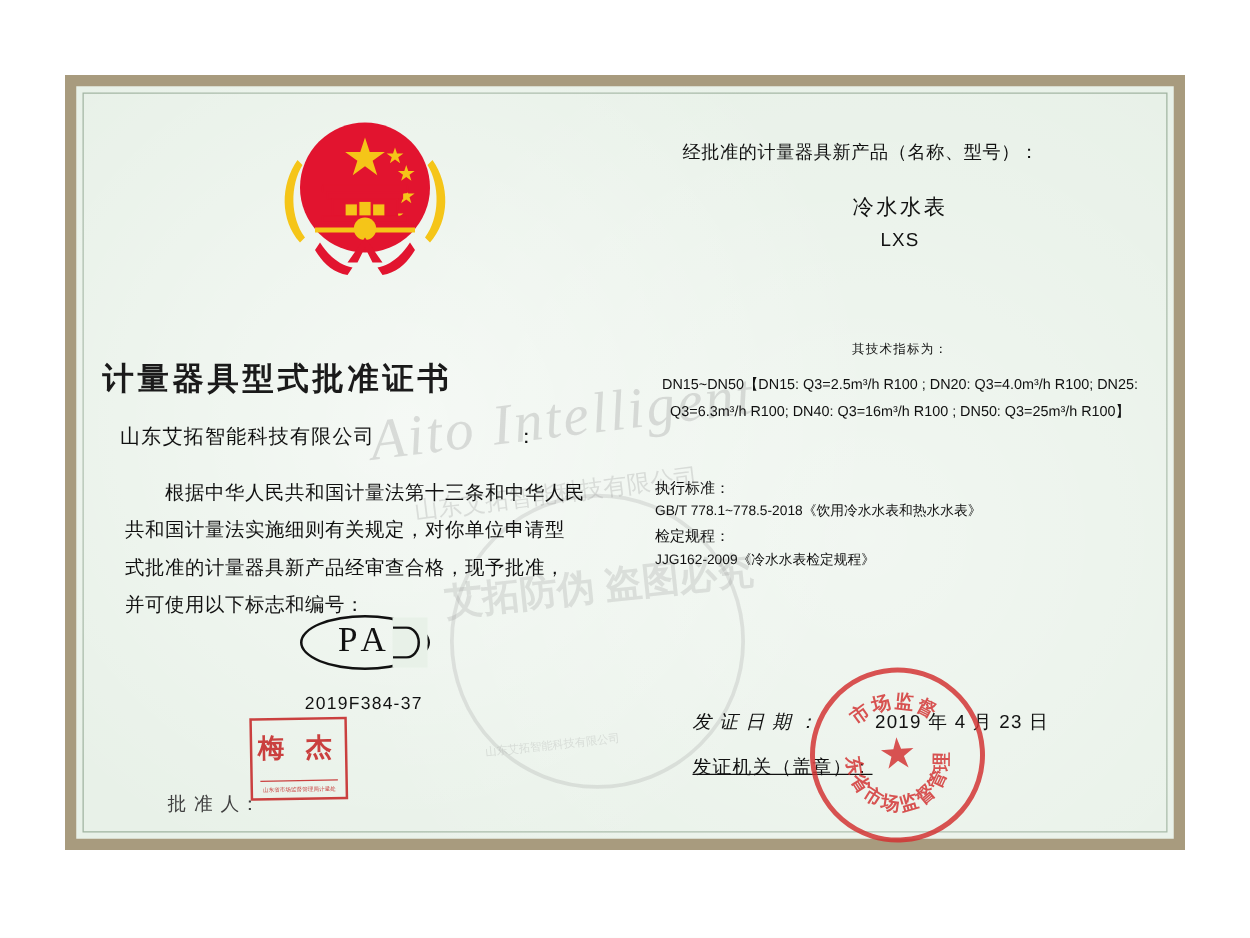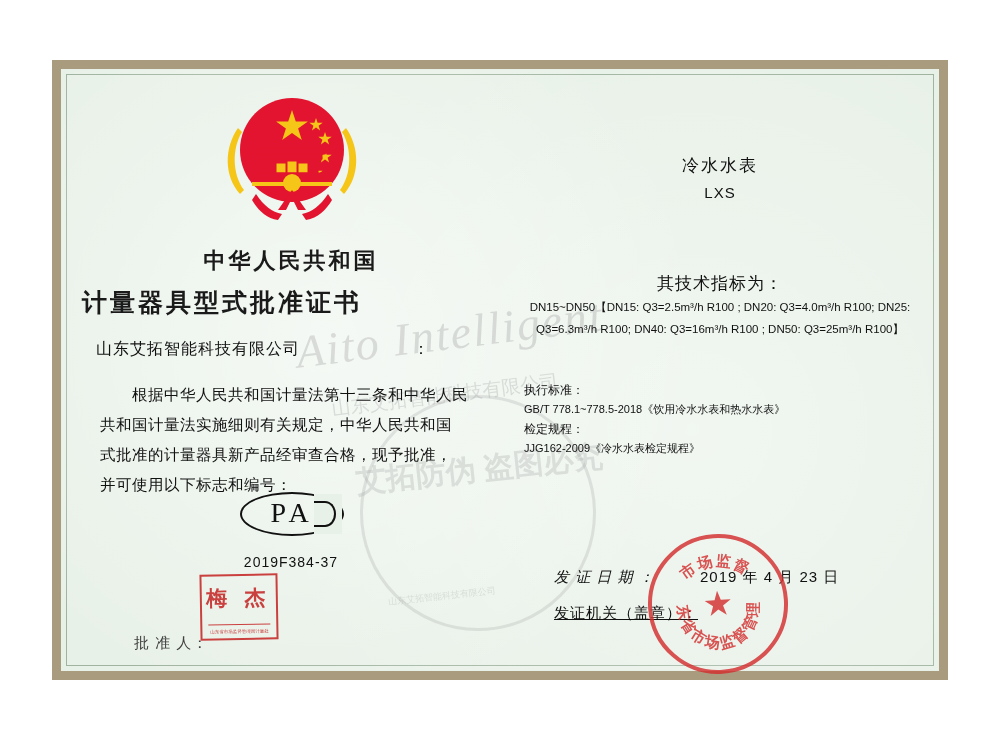--- a/index.html
+++ b/index.html
@@ -296,21 +296,21 @@
     font-size: 15px;
     letter-spacing: 1px;
     color: #111;
   }
 
   #tech-label {
     position: absolute;
     left: 0; top: 186px;
     width: 420px;
     text-align: center;
-    font-size: 17px;
+    font-size: 10px;
     color: #111;
     letter-spacing: 1px;
   }
   #tech-line-1, #tech-line-2 {
     position: absolute;
     width: 420px;
     text-align: center;
     font-size: 11.5px;
     color: #111;
     white-space: nowrap;
@@ -451,31 +451,30 @@
         </g>
 
         <g fill="#e2142f">
           <path d="M84,100 L70,120 L78,120 L84,108 L90,120 L98,120 Z"></path>
           <path d="M48,104 C56,116 64,122 74,124 L70,130 C58,128 50,120 44,110 Z"></path>
           <path d="M120,104 C112,116 104,122 94,124 L98,130 C110,128 118,120 124,110 Z"></path>
         </g>
       </svg>
     </div>
 
-    <div id="title-cn-1">中华人民共和国</div>
     <div id="title-cn-2">计量器具型式批准证书</div>
 
     <div id="company-row">
       <span id="company-name">山东艾拓智能科技有限公司</span>
       <span id="company-colon">：</span>
     </div>
 
     <div id="body-text">
       <div class="indent">根据中华人民共和国计量法第十三条和中华人民</div>
-      <div>共和国计量法实施细则有关规定，中华人民共和国</div>
+      <div>共和国计量法实施细则有关规定，对你单位申请型</div>
       <div>式批准的计量器具新产品经审查合格，现予批准，</div>
       <div>并可使用以下标志和编号：</div>
     </div>
 
     <div id="pa-mark">
       <div id="pa-oval"></div>
       <div id="pa-notch"></div>
       <div id="pa-notch2"></div>
       <div id="pa-text">PA</div>
     </div>
@@ -486,20 +485,21 @@
 
     <div id="approver-seal">
       <div class="seal-chars">梅 杰</div>
       <div class="seal-line"></div>
       <div class="seal-sub">山东省市场监督管理局计量处</div>
     </div>
   </div>
 
   <div id="right-col">
 
+    <div id="approved-label">经批准的计量器具新产品（名称、型号）：</div>
     <div id="product-name">冷水水表</div>
     <div id="product-model">LXS</div>
 
     <div id="tech-label">其技术指标为：</div>
     <div id="tech-line-1">DN15~DN50【DN15: Q3=2.5m³/h R100 ; DN20: Q3=4.0m³/h R100; DN25:</div>
     <div id="tech-line-2">Q3=6.3m³/h R100; DN40: Q3=16m³/h R100 ; DN50: Q3=25m³/h R100】</div>
 
     <div id="std-block">
       <div class="std-label">执行标准：</div>
       <div class="std-value">GB/T 778.1~778.5-2018《饮用冷水水表和热水水表》</div>

